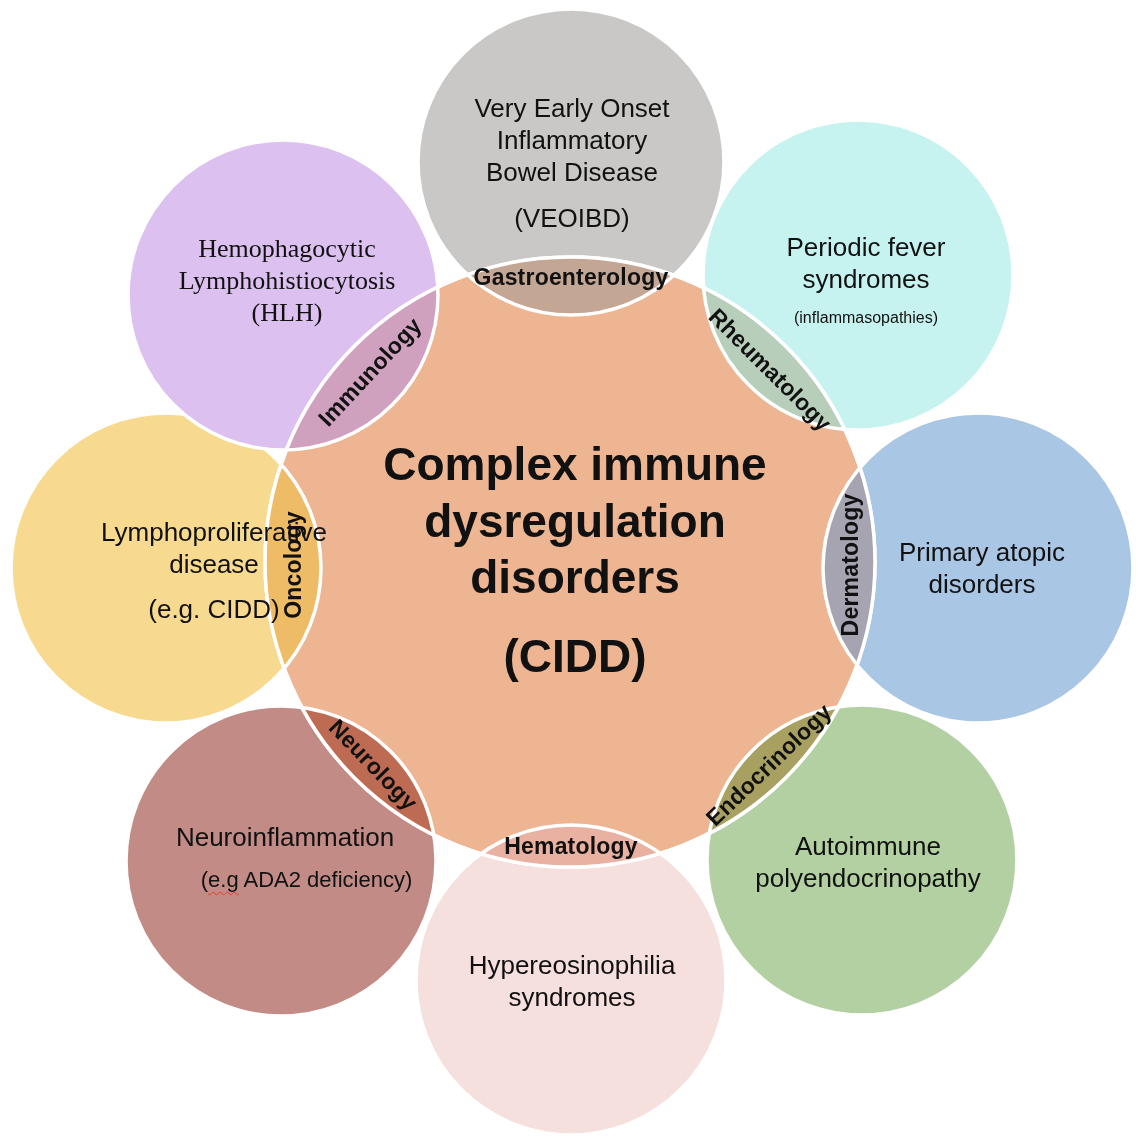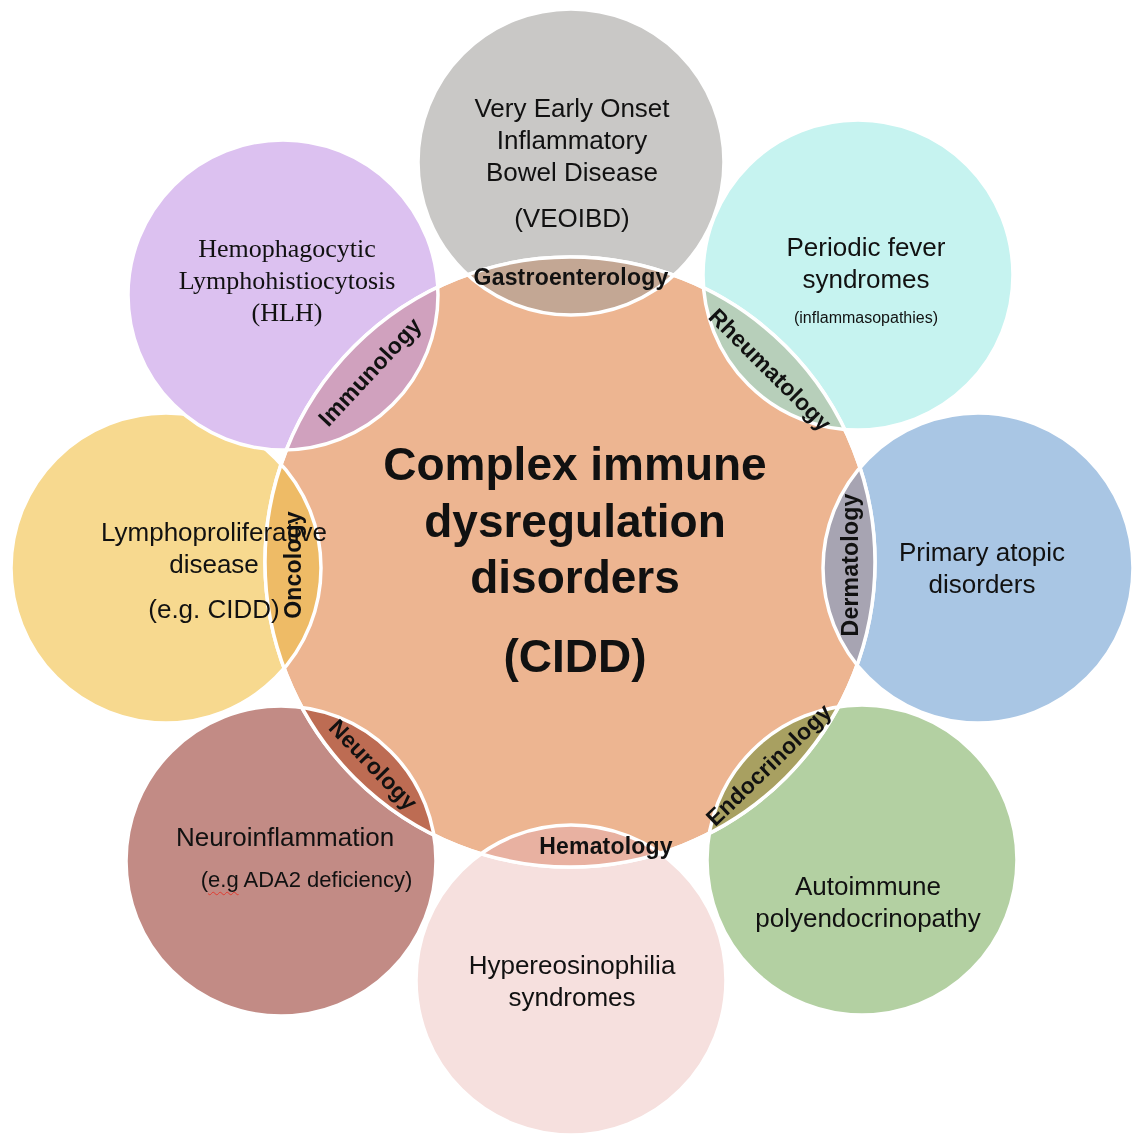--- a/index.html
+++ b/index.html
@@ -117,21 +117,21 @@
     <div class="line">Periodic fever</div>
     <div class="line">syndromes</div>
     <div class="sub sub-small">(inflammasopathies)</div>
   </div>
 
   <div class="label disease" style="left:982px; top:568px;">
     <div class="line">Primary atopic</div>
     <div class="line">disorders</div>
   </div>
 
-  <div class="label disease" style="left:868px; top:862px;margin-top:40px;">
+  <div class="label disease" style="left:868px; top:862px;">
     <div class="line">Autoimmune</div>
     <div class="line">polyendocrinopathy</div>
   </div>
 
   <div class="label disease" style="left:572px; top:981px;">
     <div class="line">Hypereosinophilia</div>
     <div class="line">syndromes</div>
   </div>
 
   <div class="label disease" style="left:285px; top:857px;">
@@ -148,18 +148,18 @@
   <div class="label disease" style="left:287px; top:281px;font-family:Liberation Serif, serif;">
     <div class="line">Hemophagocytic</div>
     <div class="line">Lymphohistiocytosis</div>
     <div class="line">(HLH)</div>
   </div>
 
   <div class="label spec" style="left:571px; top:277px;">Gastroenterology</div>
   <div class="label spec" style="left:770px; top:370px; --rot:45deg;">Rheumatology</div>
   <div class="label spec" style="left:850px; top:565px; --rot:-90deg;">Dermatology</div>
   <div class="label spec" style="left:769px; top:765px; --rot:-44deg;">Endocrinology</div>
-  <div class="label spec" style="left:571px; top:846px;margin-left:35px;">Hematology</div>
+  <div class="label spec" style="left:571px; top:846px;">Hematology</div>
   <div class="label spec" style="left:373px; top:765px; --rot:46deg;">Neurology</div>
   <div class="label spec" style="left:293px; top:565px; --rot:-90deg;">Oncology</div>
   <div class="label spec" style="left:370px; top:372px; --rot:-47deg;">Immunology</div>
 
 </div>
 
 </body></html>

